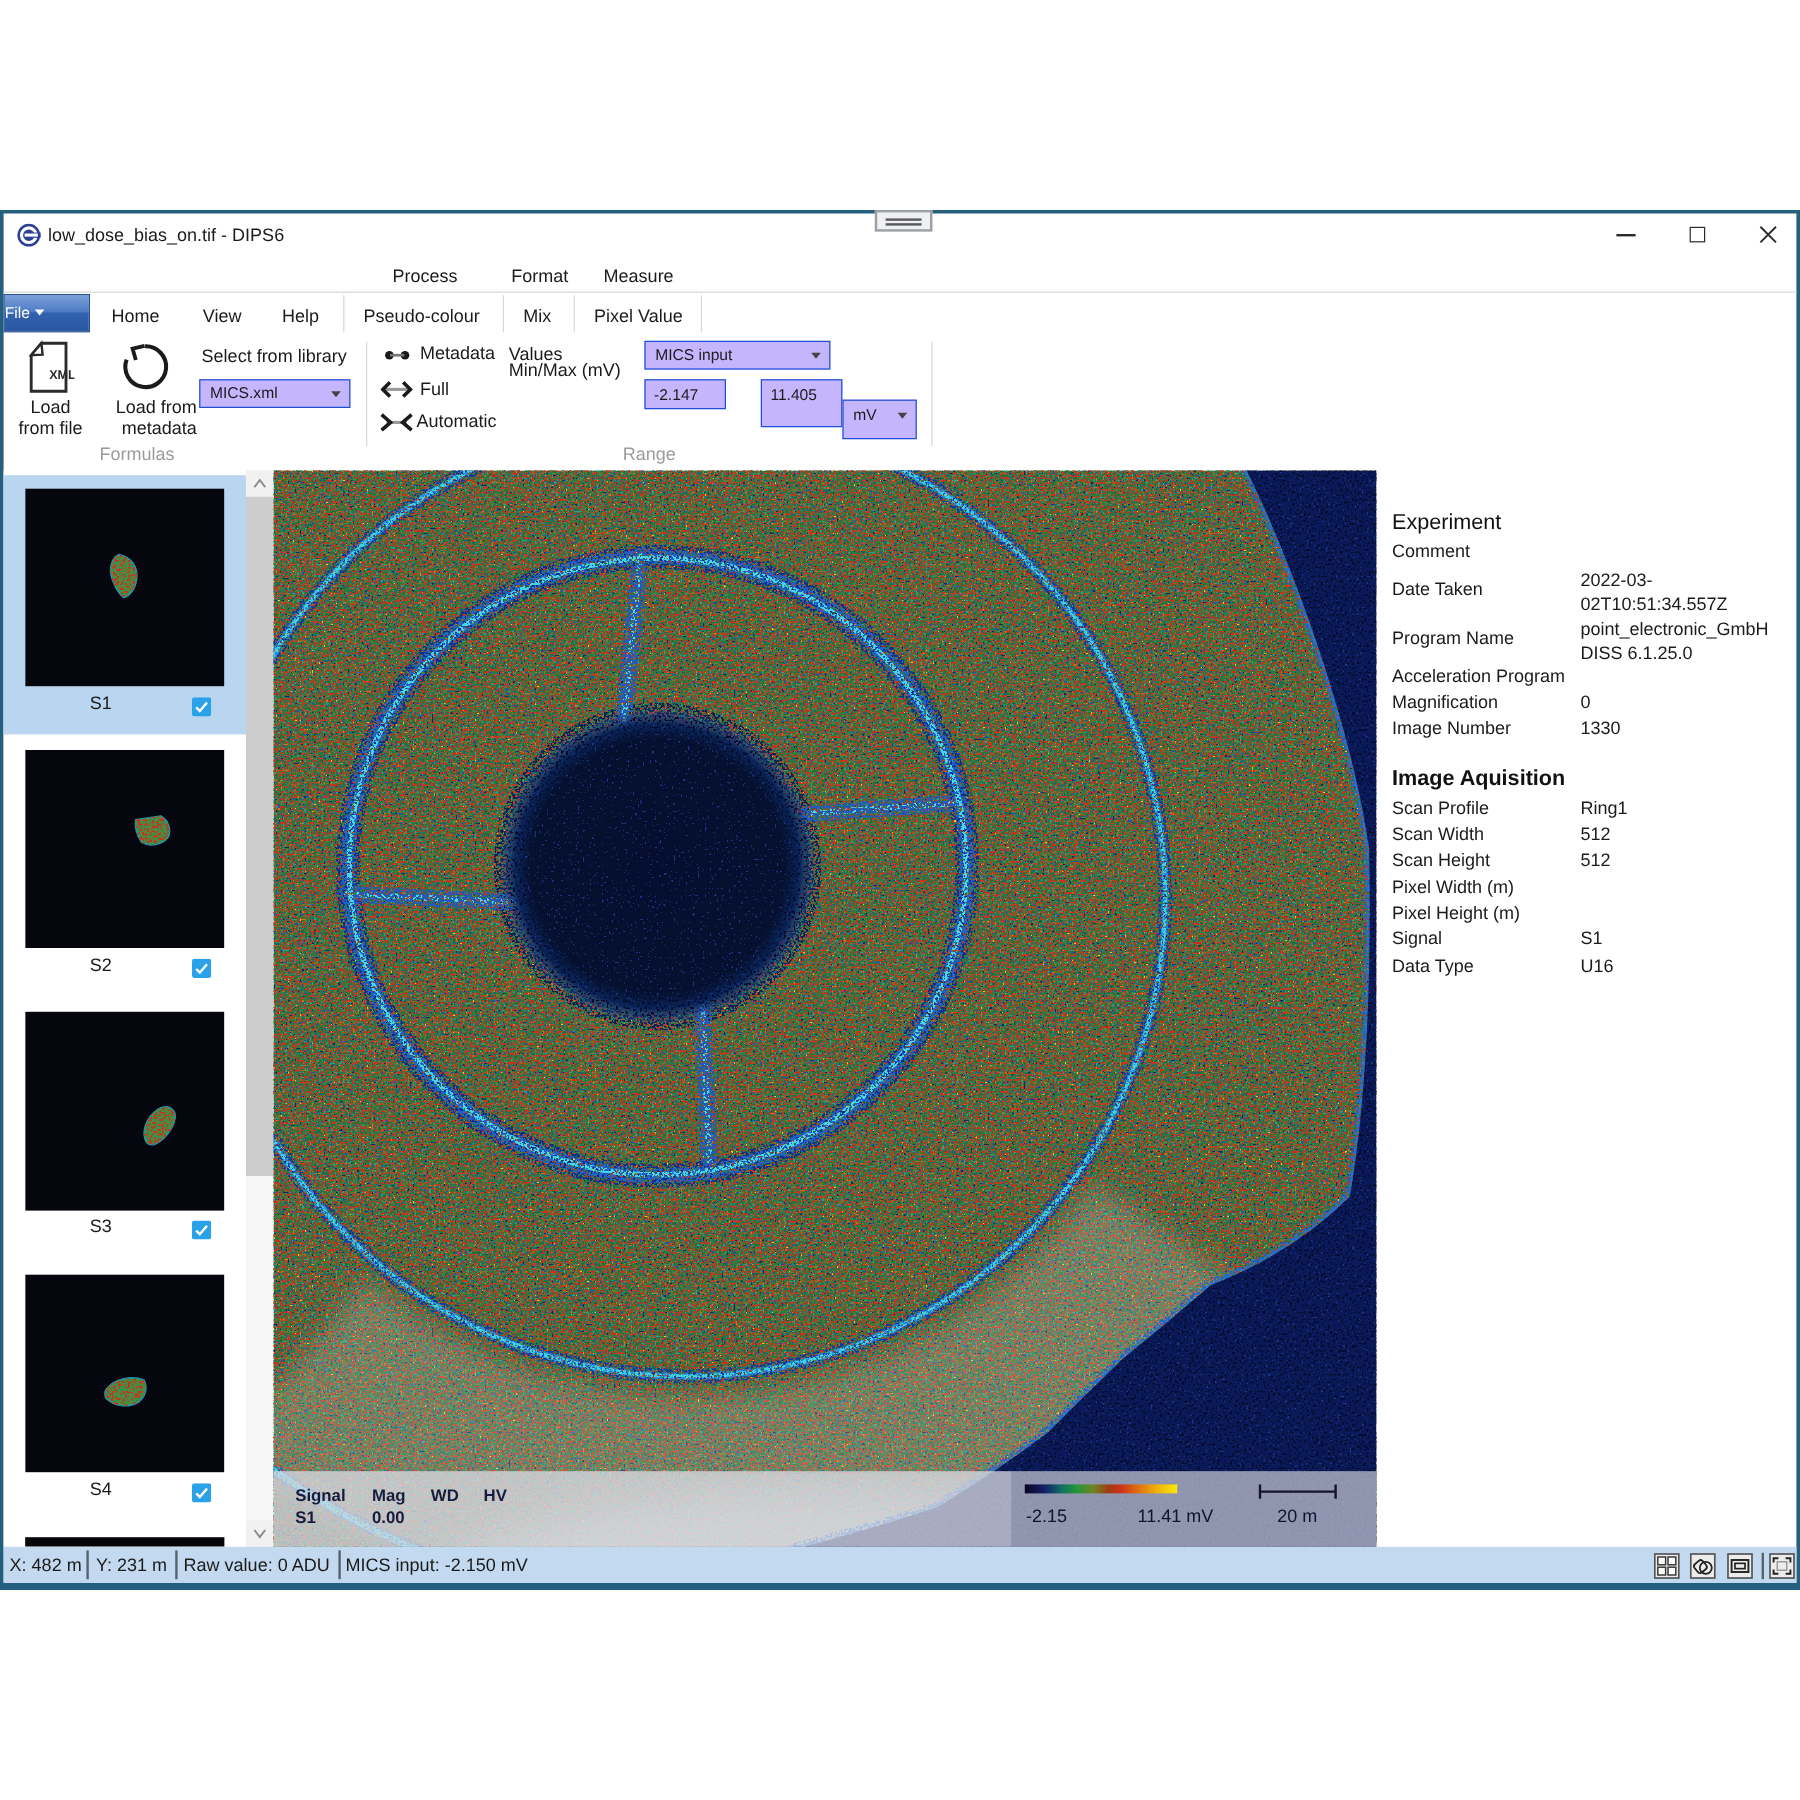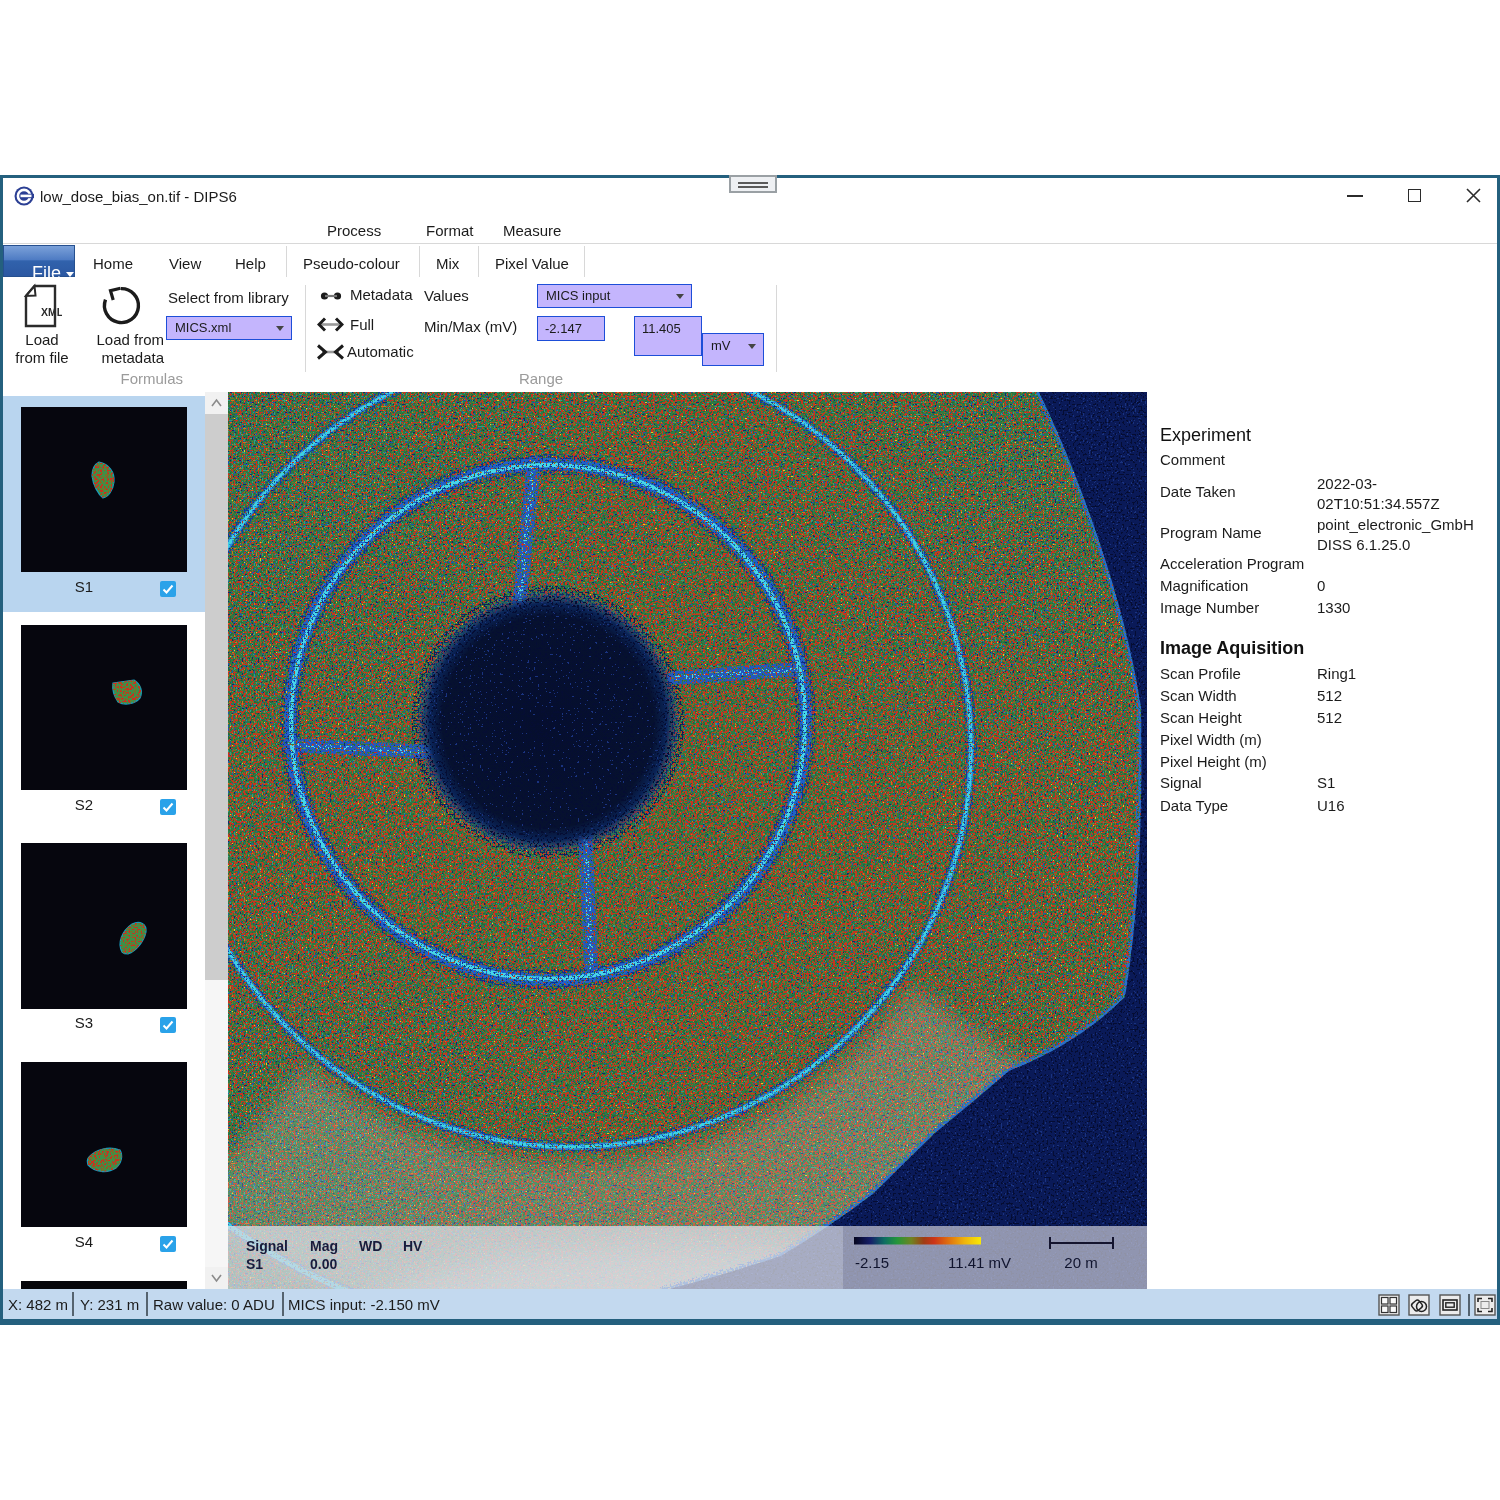--- a/index.html
+++ b/index.html
@@ -32,36 +32,36 @@
 <svg class="abs" style="left:1465px;top:187px" width="17" height="17">
     <path d="M2 2 L15 15 M15 2 L2 15" stroke="#2b2b2b" stroke-width="1.6"></path>
   </svg>
 
 <div class="abs t15" style="left:327px;top:223px">Process</div>
 <div class="abs t15" style="left:426px;top:223px">Format</div>
 <div class="abs t15" style="left:503px;top:223px">Measure</div>
 <div class="abs sep" style="left:3px;top:243px;width:1494px;height:1px"></div>
 
 <div class="abs" style="left:3px;top:245px;width:72px;height:32px;background:linear-gradient(#7ba1d9 0%,#4f7cc4 45%,#3162ac 50%,#2c58a2 100%);border:1px solid #26508f">
-<div style="color:#fff;font-size:18px;text-align:right;margin-top:17px">File <span style="display:inline-block;width:0;height:0;border-left:4px solid transparent;border-right:4px solid transparent;border-top:5px solid #fff;vertical-align:2px"></span></div>
+<div style="color:#fff;font-size:13px;text-align:left;margin-top:7px">File <span style="display:inline-block;width:0;height:0;border-left:4px solid transparent;border-right:4px solid transparent;border-top:5px solid #fff;vertical-align:2px"></span></div>
 </div>
 <div class="abs t15" style="left:93px;top:256px">Home</div>
 <div class="abs t15" style="left:169px;top:256px">View</div>
 <div class="abs t15" style="left:235px;top:256px">Help</div>
 <div class="abs t15" style="left:303px;top:256px">Pseudo-colour</div>
 <div class="abs t15" style="left:436px;top:256px">Mix</div>
 <div class="abs t15" style="left:495px;top:256px">Pixel Value</div>
 <div class="abs sep" style="left:286px;top:246px;width:1px;height:31px"></div>
 <div class="abs sep" style="left:419px;top:246px;width:1px;height:31px"></div>
 <div class="abs sep" style="left:478px;top:246px;width:1px;height:31px"></div>
 <div class="abs sep" style="left:584px;top:246px;width:1px;height:31px"></div>
 
 <div class="abs sep" style="left:305px;top:285px;width:1px;height:87px"></div>
 <div class="abs sep" style="left:776px;top:285px;width:1px;height:87px"></div>
-<div class="abs t15 gray" style="left:83px;top:371px;width:100px;text-align:right">Formulas</div>
+<div class="abs t15 gray" style="left:83px;top:371px;width:100px;text-align:left">Formulas</div>
 <div class="abs t15 gray" style="left:491px;top:371px;width:100px;text-align:center">Range</div>
 
 <svg class="abs" style="left:22px;top:283px" width="40" height="46" viewBox="0 0 40 46">
 <path d="M12.5 3 L33 3 L33 43 L4 43 L4 13 Z" fill="#fff" stroke="#2b2b2b" stroke-width="2.4" stroke-linejoin="miter"></path>
 <path d="M12.5 3 L13.5 12.5 L4 13 Z" fill="#fff" stroke="#2b2b2b" stroke-width="2"></path>
 <text x="19" y="32.5" font-size="10.5" font-weight="bold" fill="#2b2b2b" font-family="Liberation Sans,sans-serif">XML</text>
 </svg>
 <div class="abs t15" style="left:1px;top:331px;width:82px;text-align:center;line-height:18px">Load<br>from file</div>
 
 <svg class="abs" style="left:99px;top:283px" width="45" height="45" viewBox="0 0 45 45">
@@ -92,21 +92,21 @@
     <path d="M2 1.5 L9.5 8 L2 14.5" fill="none" stroke="#1b1b1b" stroke-width="3"></path>
     <path d="M27 1.5 L19.5 8 L27 14.5" fill="none" stroke="#1b1b1b" stroke-width="3"></path>
   </svg>
 <div class="abs t15" style="left:347px;top:344px">Automatic</div>
 
 <div class="abs t15" style="left:424px;top:288px">Values</div>
 <div class="abs cb" style="left:537px;top:284px;width:155px;height:24px">
     <span style="position:absolute;left:8px;top:3px">MICS input</span>
     <span class="car"></span>
   </div>
-<div class="abs t15" style="left:424px;top:319px">Min/Max (mV)</div>
+<div class="abs t15" style="left:424px;top:301px">Min/Max (mV)</div>
 <div class="abs cb" style="left:537px;top:316px;width:68px;height:25px">
     <span style="position:absolute;left:7px;top:4px">-2.147</span>
   </div>
 <div class="abs cb" style="left:634px;top:316px;width:68px;height:40px">
     <span style="position:absolute;left:7px;top:4px">11.405</span>
   </div>
 <div class="abs cb" style="left:702px;top:333px;width:62px;height:33px">
     <span style="position:absolute;left:8px;top:4px">mV</span>
     <span class="car" style="top:10px"></span>
   </div>

